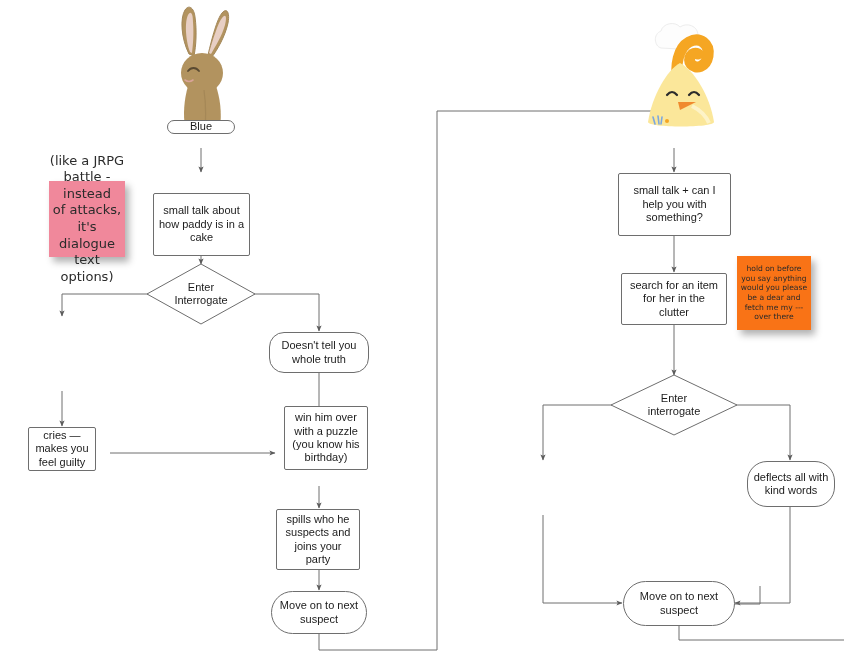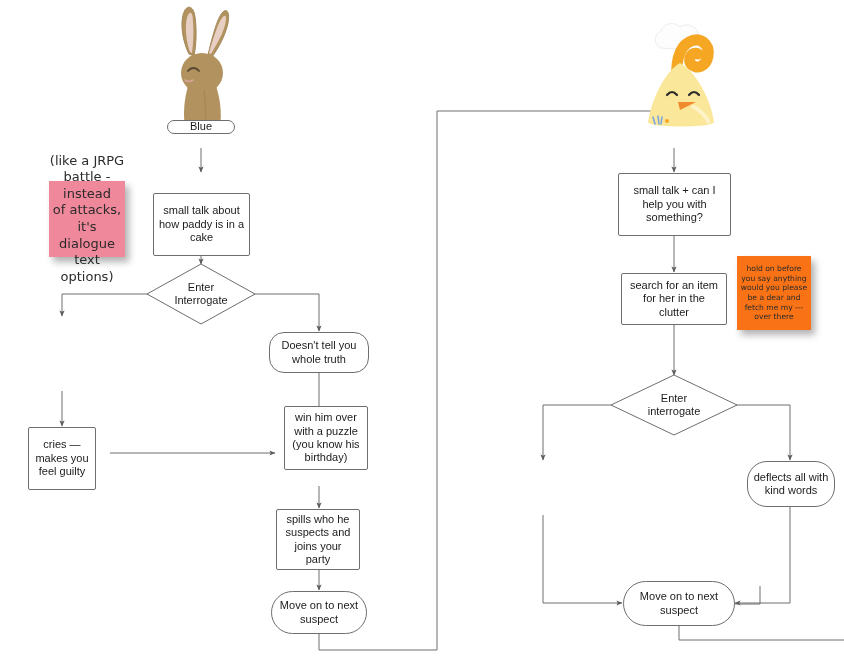--- a/index.html
+++ b/index.html
@@ -177,21 +177,21 @@
       <polygon points="55,1 109,31 55,61 1,31" fill="#ffffff" stroke="#6e6e6e" stroke-width="1" vector-effect="non-scaling-stroke"></polygon>
     </svg>
     <span class="dlabel">Enter
 Interrogate</span>
   </div>
 
 
   <div class="node rect" style="left:269px; top:332px; width:100px; height:41px; font-size:11px;border-radius:15px;">Doesn't tell you
 whole truth</div>
 
-  <div class="node rect" style="left:28px; top:427px; width:68px; height:63px; font-size:11px;">cries —
+  <div class="node rect" style="left:28px; top:427px; width:68px; height:44px; font-size:11px;">cries —
 makes you
 feel guilty</div>
 
   <div class="node rect" style="left:276px; top:406px; width:84px; height:64px; font-size:11px;margin-left:8px;">win him over
 with a puzzle
 (you know his
 birthday)</div>
 
   <div class="node rect" style="left:276px; top:509px; width:84px; height:61px; font-size:11px;">spills who he
 suspects and

